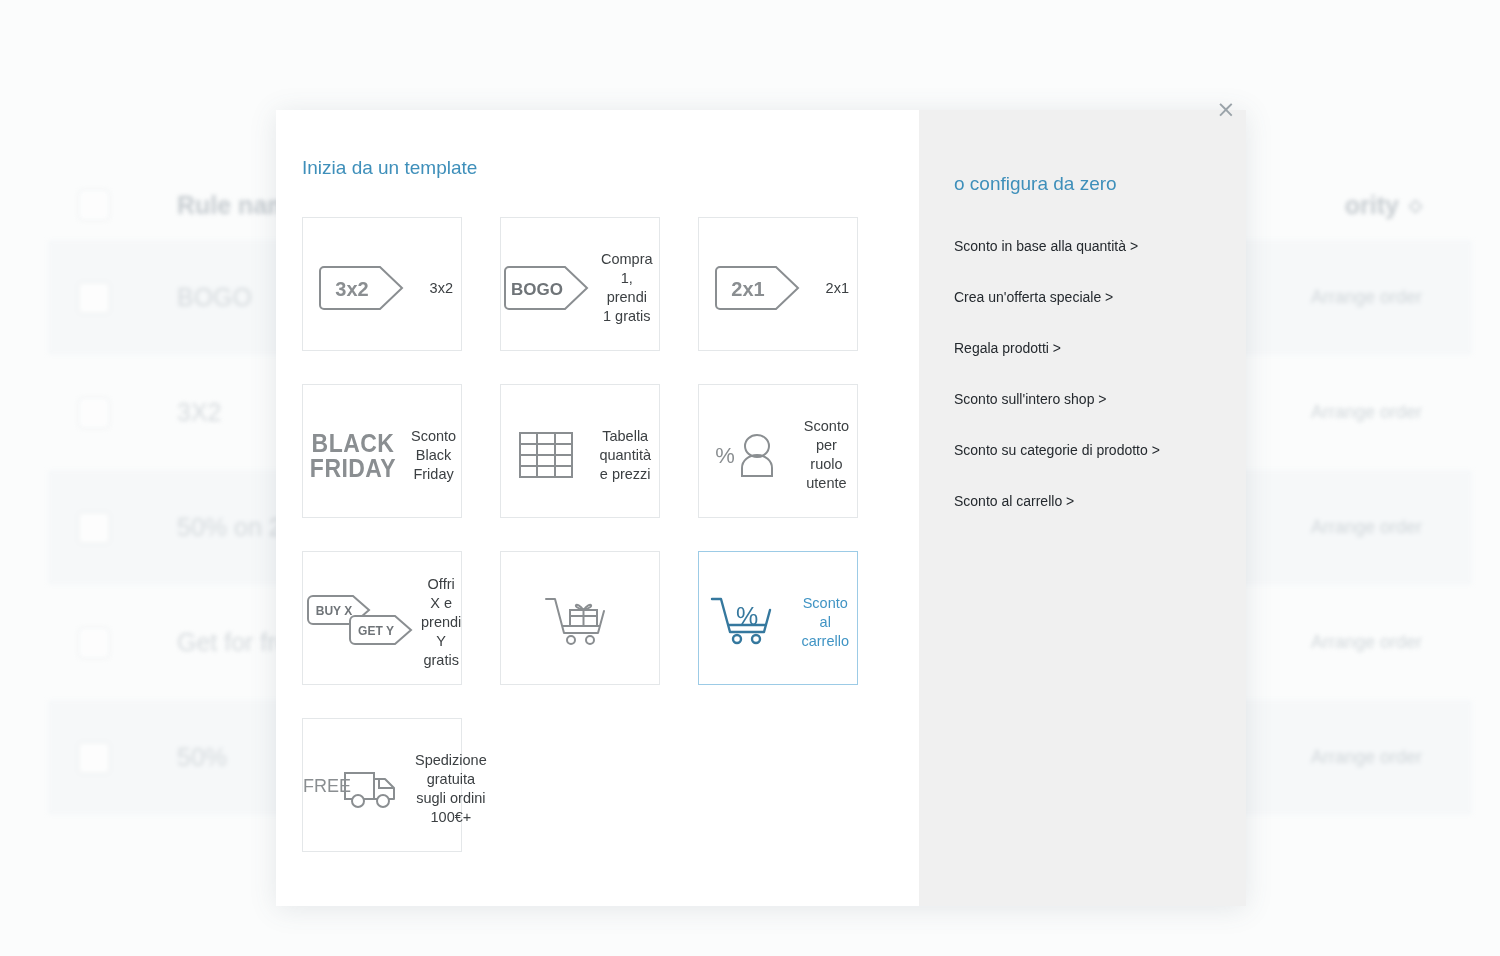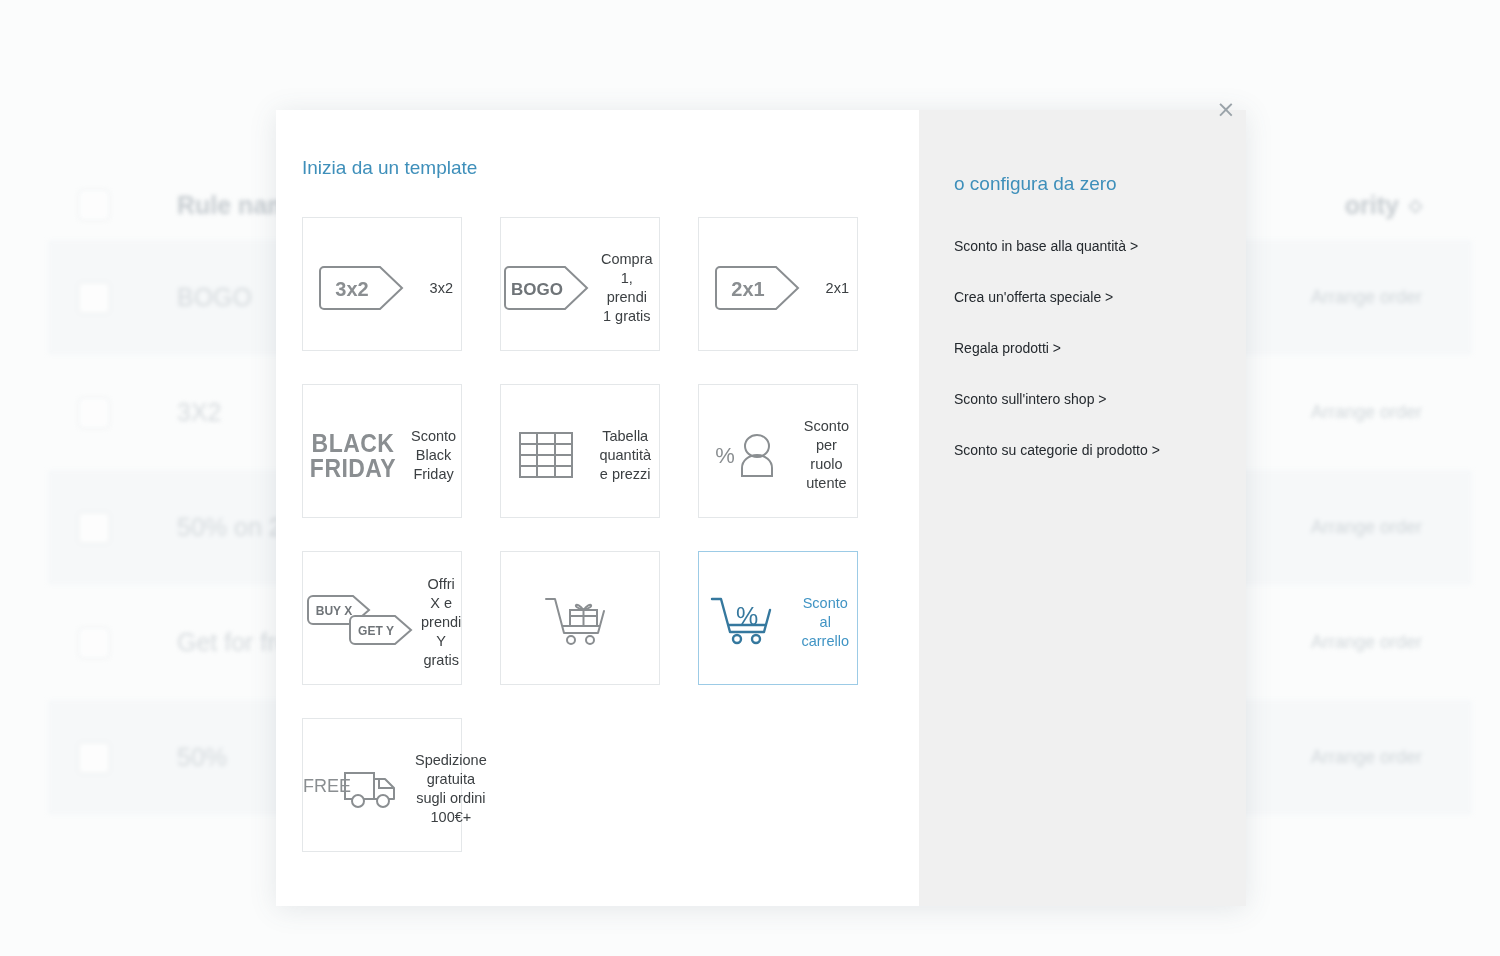--- a/index.html
+++ b/index.html
@@ -333,16 +333,20 @@
         <span class="chev">&gt;</span>
       </div>
       <div class="scratch-item">
         <span>Sconto sull'intero shop</span>
         <span class="chev">&gt;</span>
       </div>
       <div class="scratch-item">
         <span>Sconto su categorie di prodotto</span>
         <span class="chev">&gt;</span>
       </div>
+      <div class="scratch-item">
+        <span>Sconto al carrello</span>
+        <span class="chev">&gt;</span>
+      </div>
     </div>
   </div>
 
 </div>
 
 </body></html>

